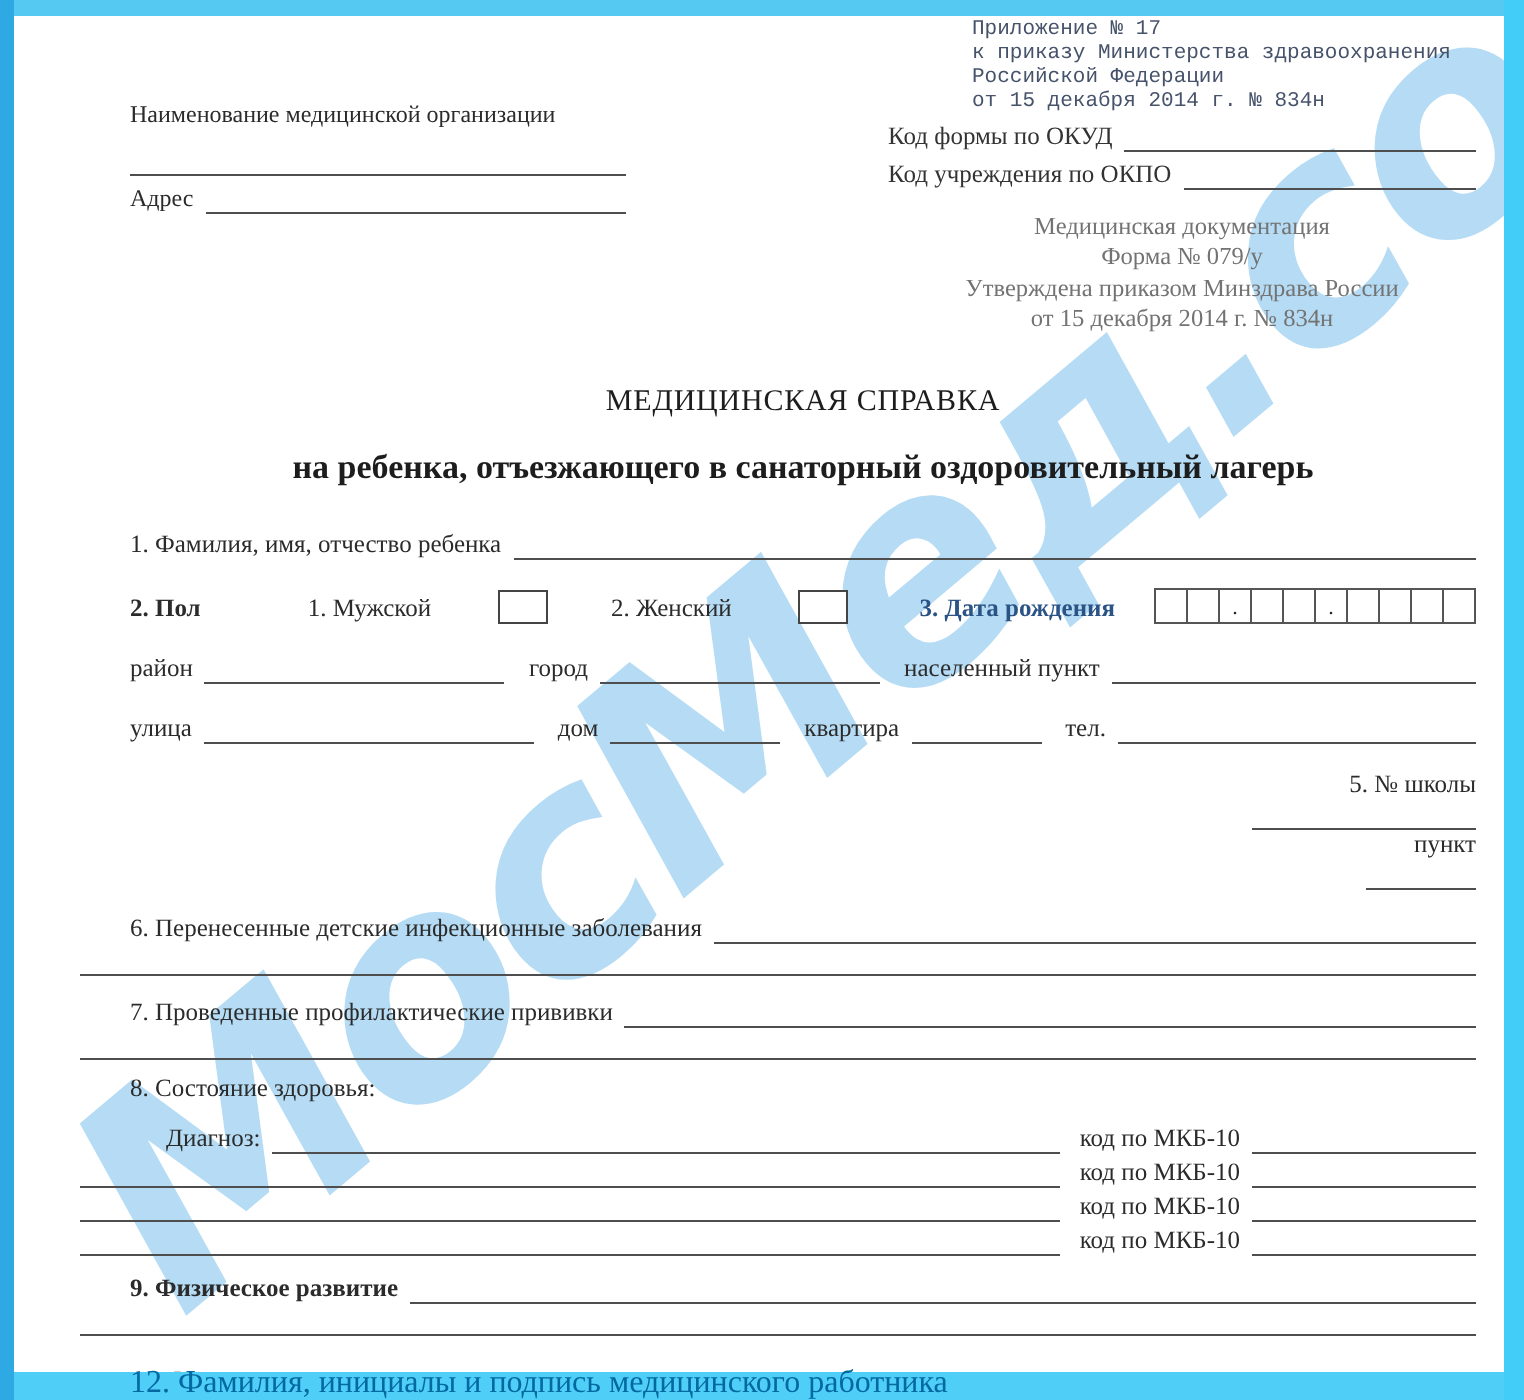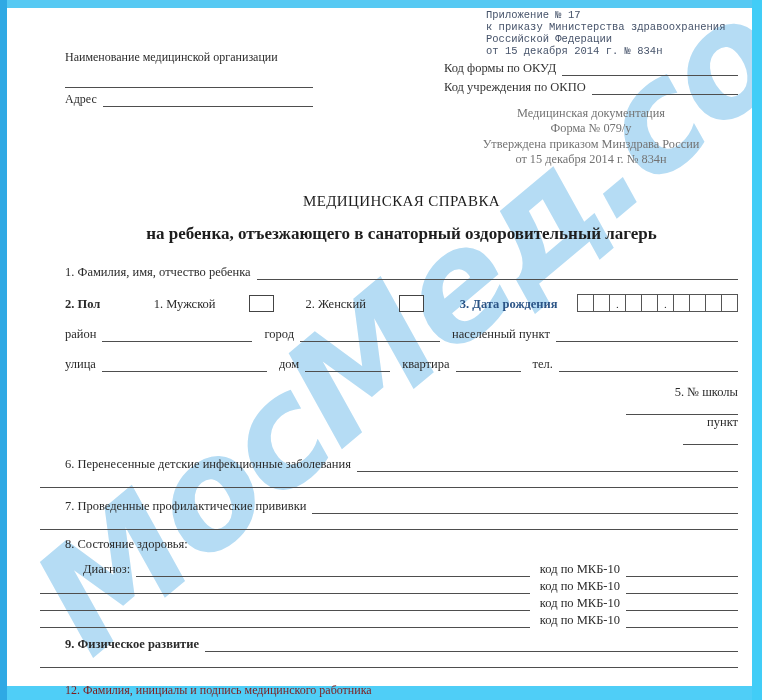--- a/index.html
+++ b/index.html
@@ -63,21 +63,21 @@
   }
   .dc:first-child { margin-left:0; }
 
   .diagrow { display:flex; align-items:flex-end; height:17px; }
   .icd-lbl { white-space:nowrap; margin-left:10px; }
   .icd-ul  { width:112px; border-bottom:1px solid #4e4e4e; height:13px; margin-left:6px; }
 
   
   .item12 {
     position:absolute; left:65px; top:683px; z-index:5;
-    font-size:12px; color:#7f1d1d; white-space:nowrap;
+    font-size:16px; color:#0369a1; white-space:nowrap;
   }
 
   .ml { margin-left:6px; }
 </style>
 </head>
 <body>
 
 <div class="b-top"></div>
 <div class="b-bottom"></div>
 <div class="b-left"></div>

